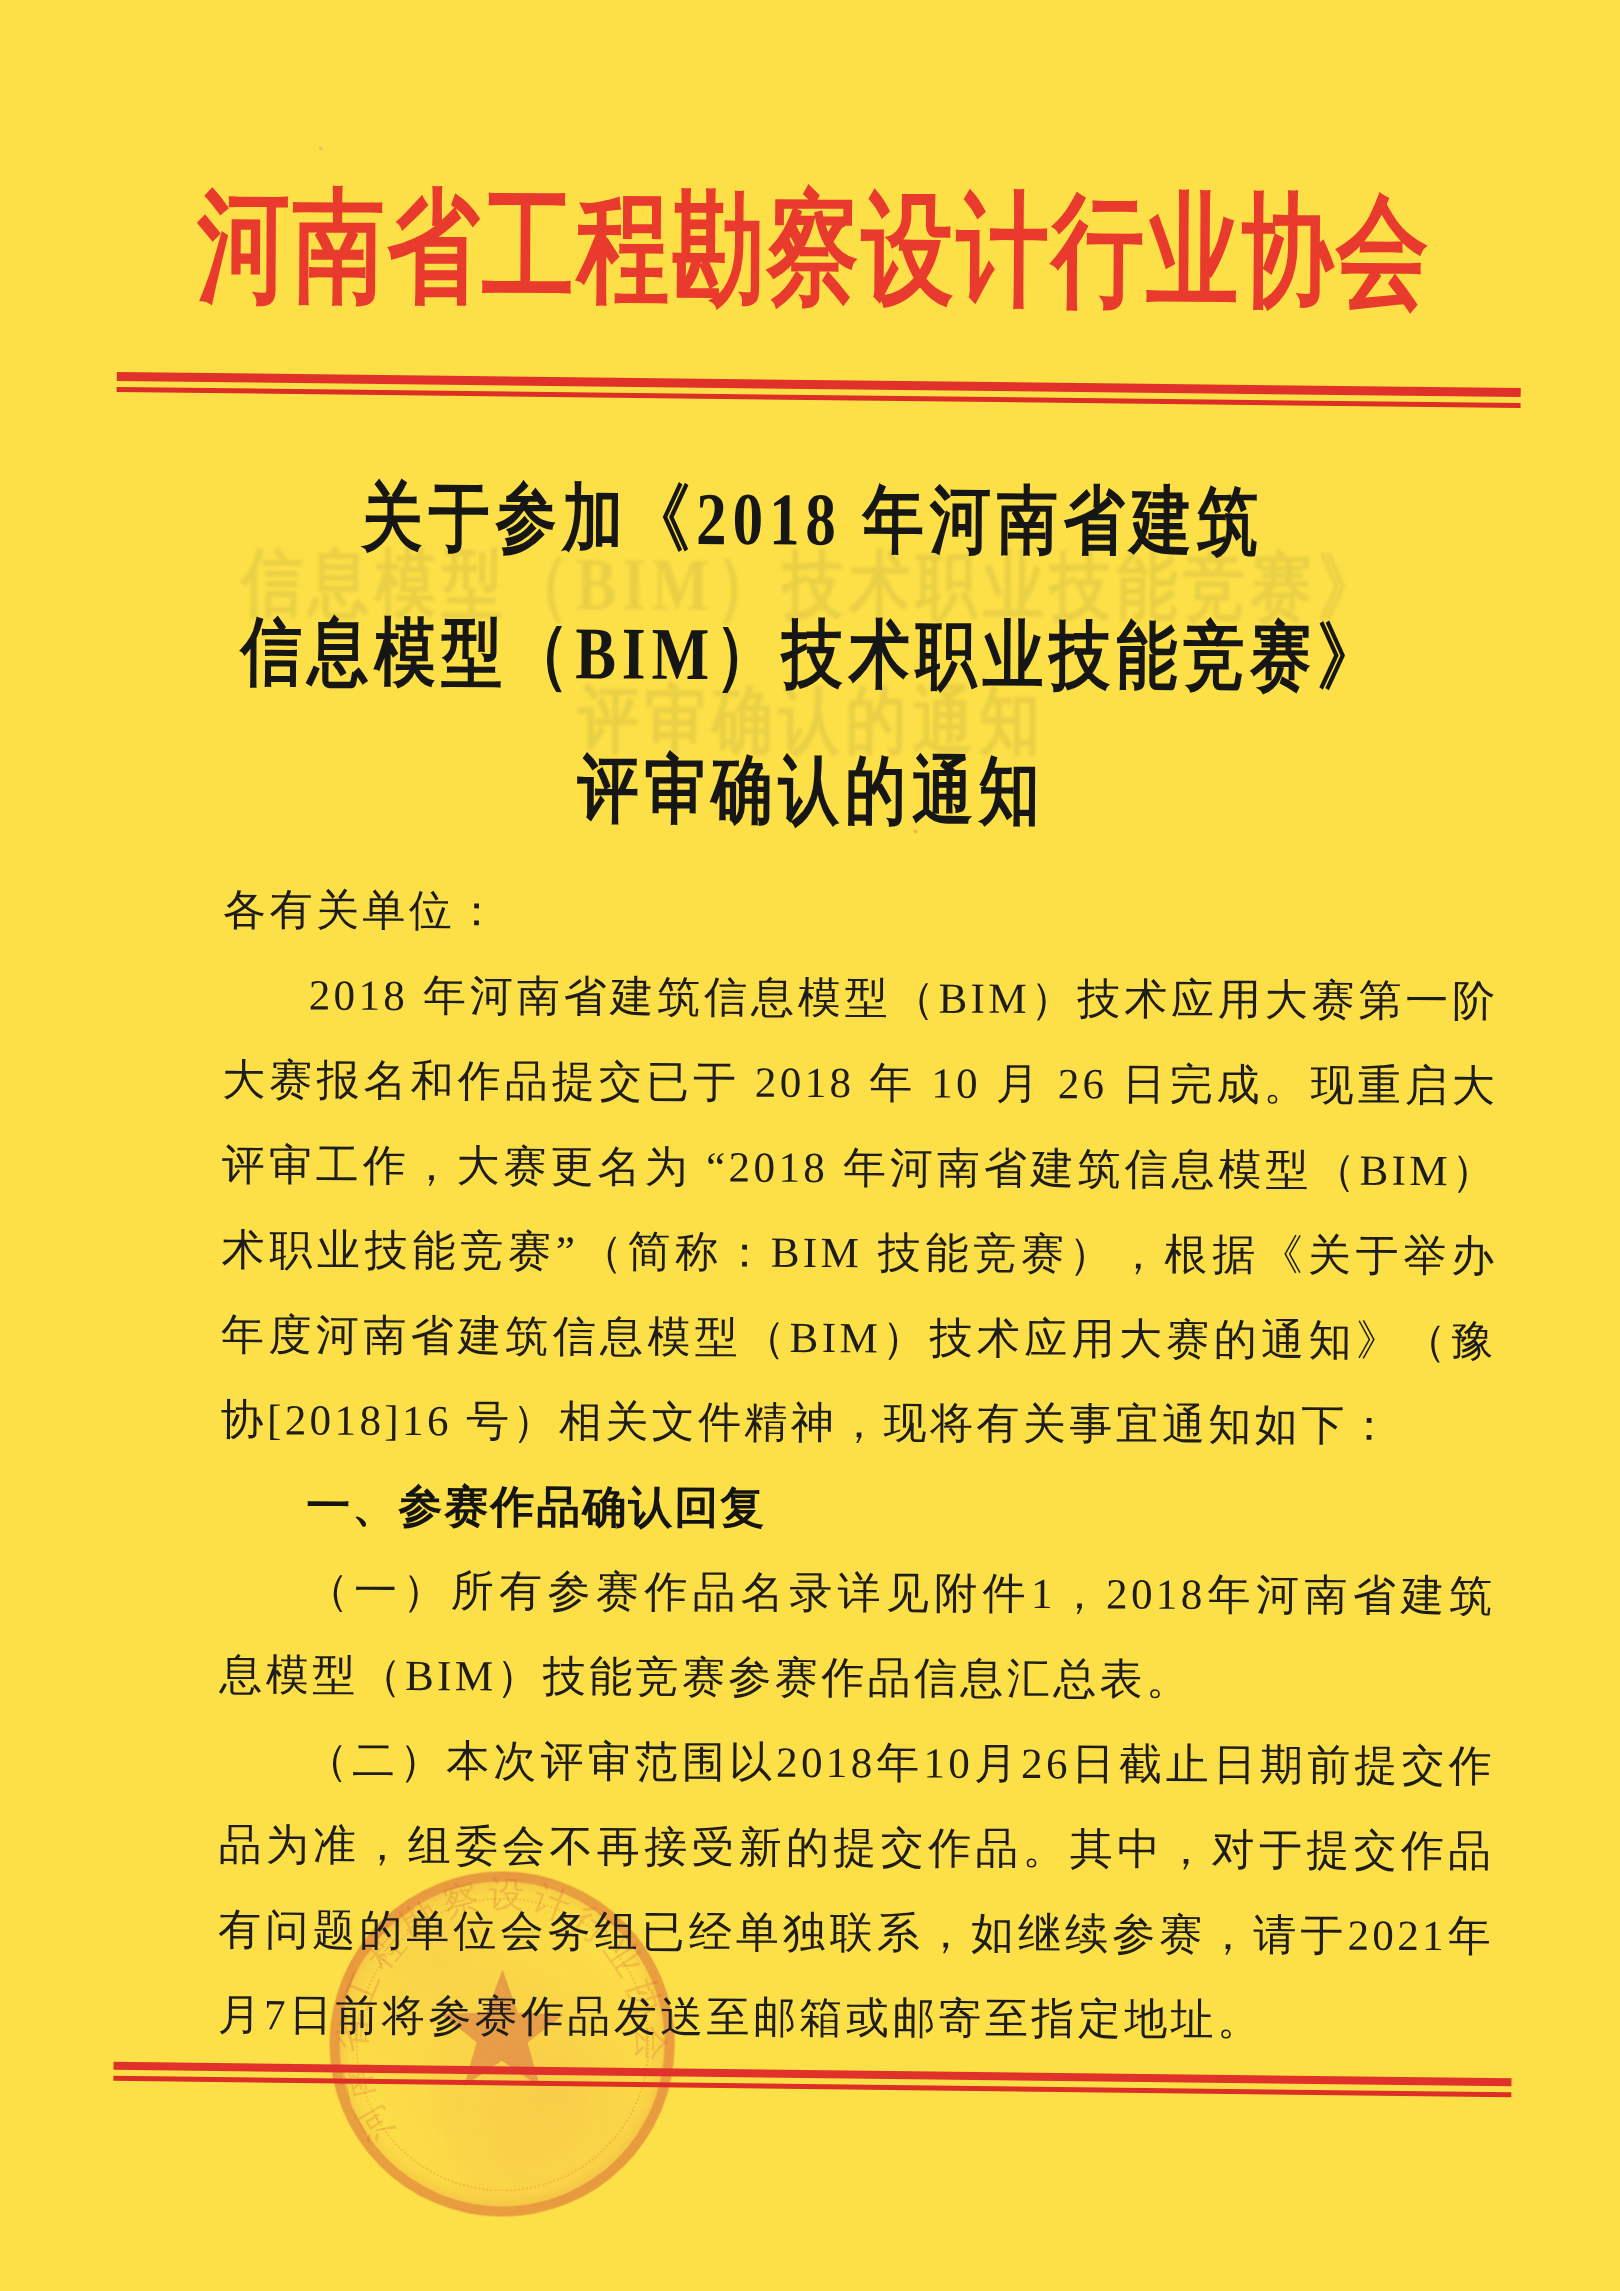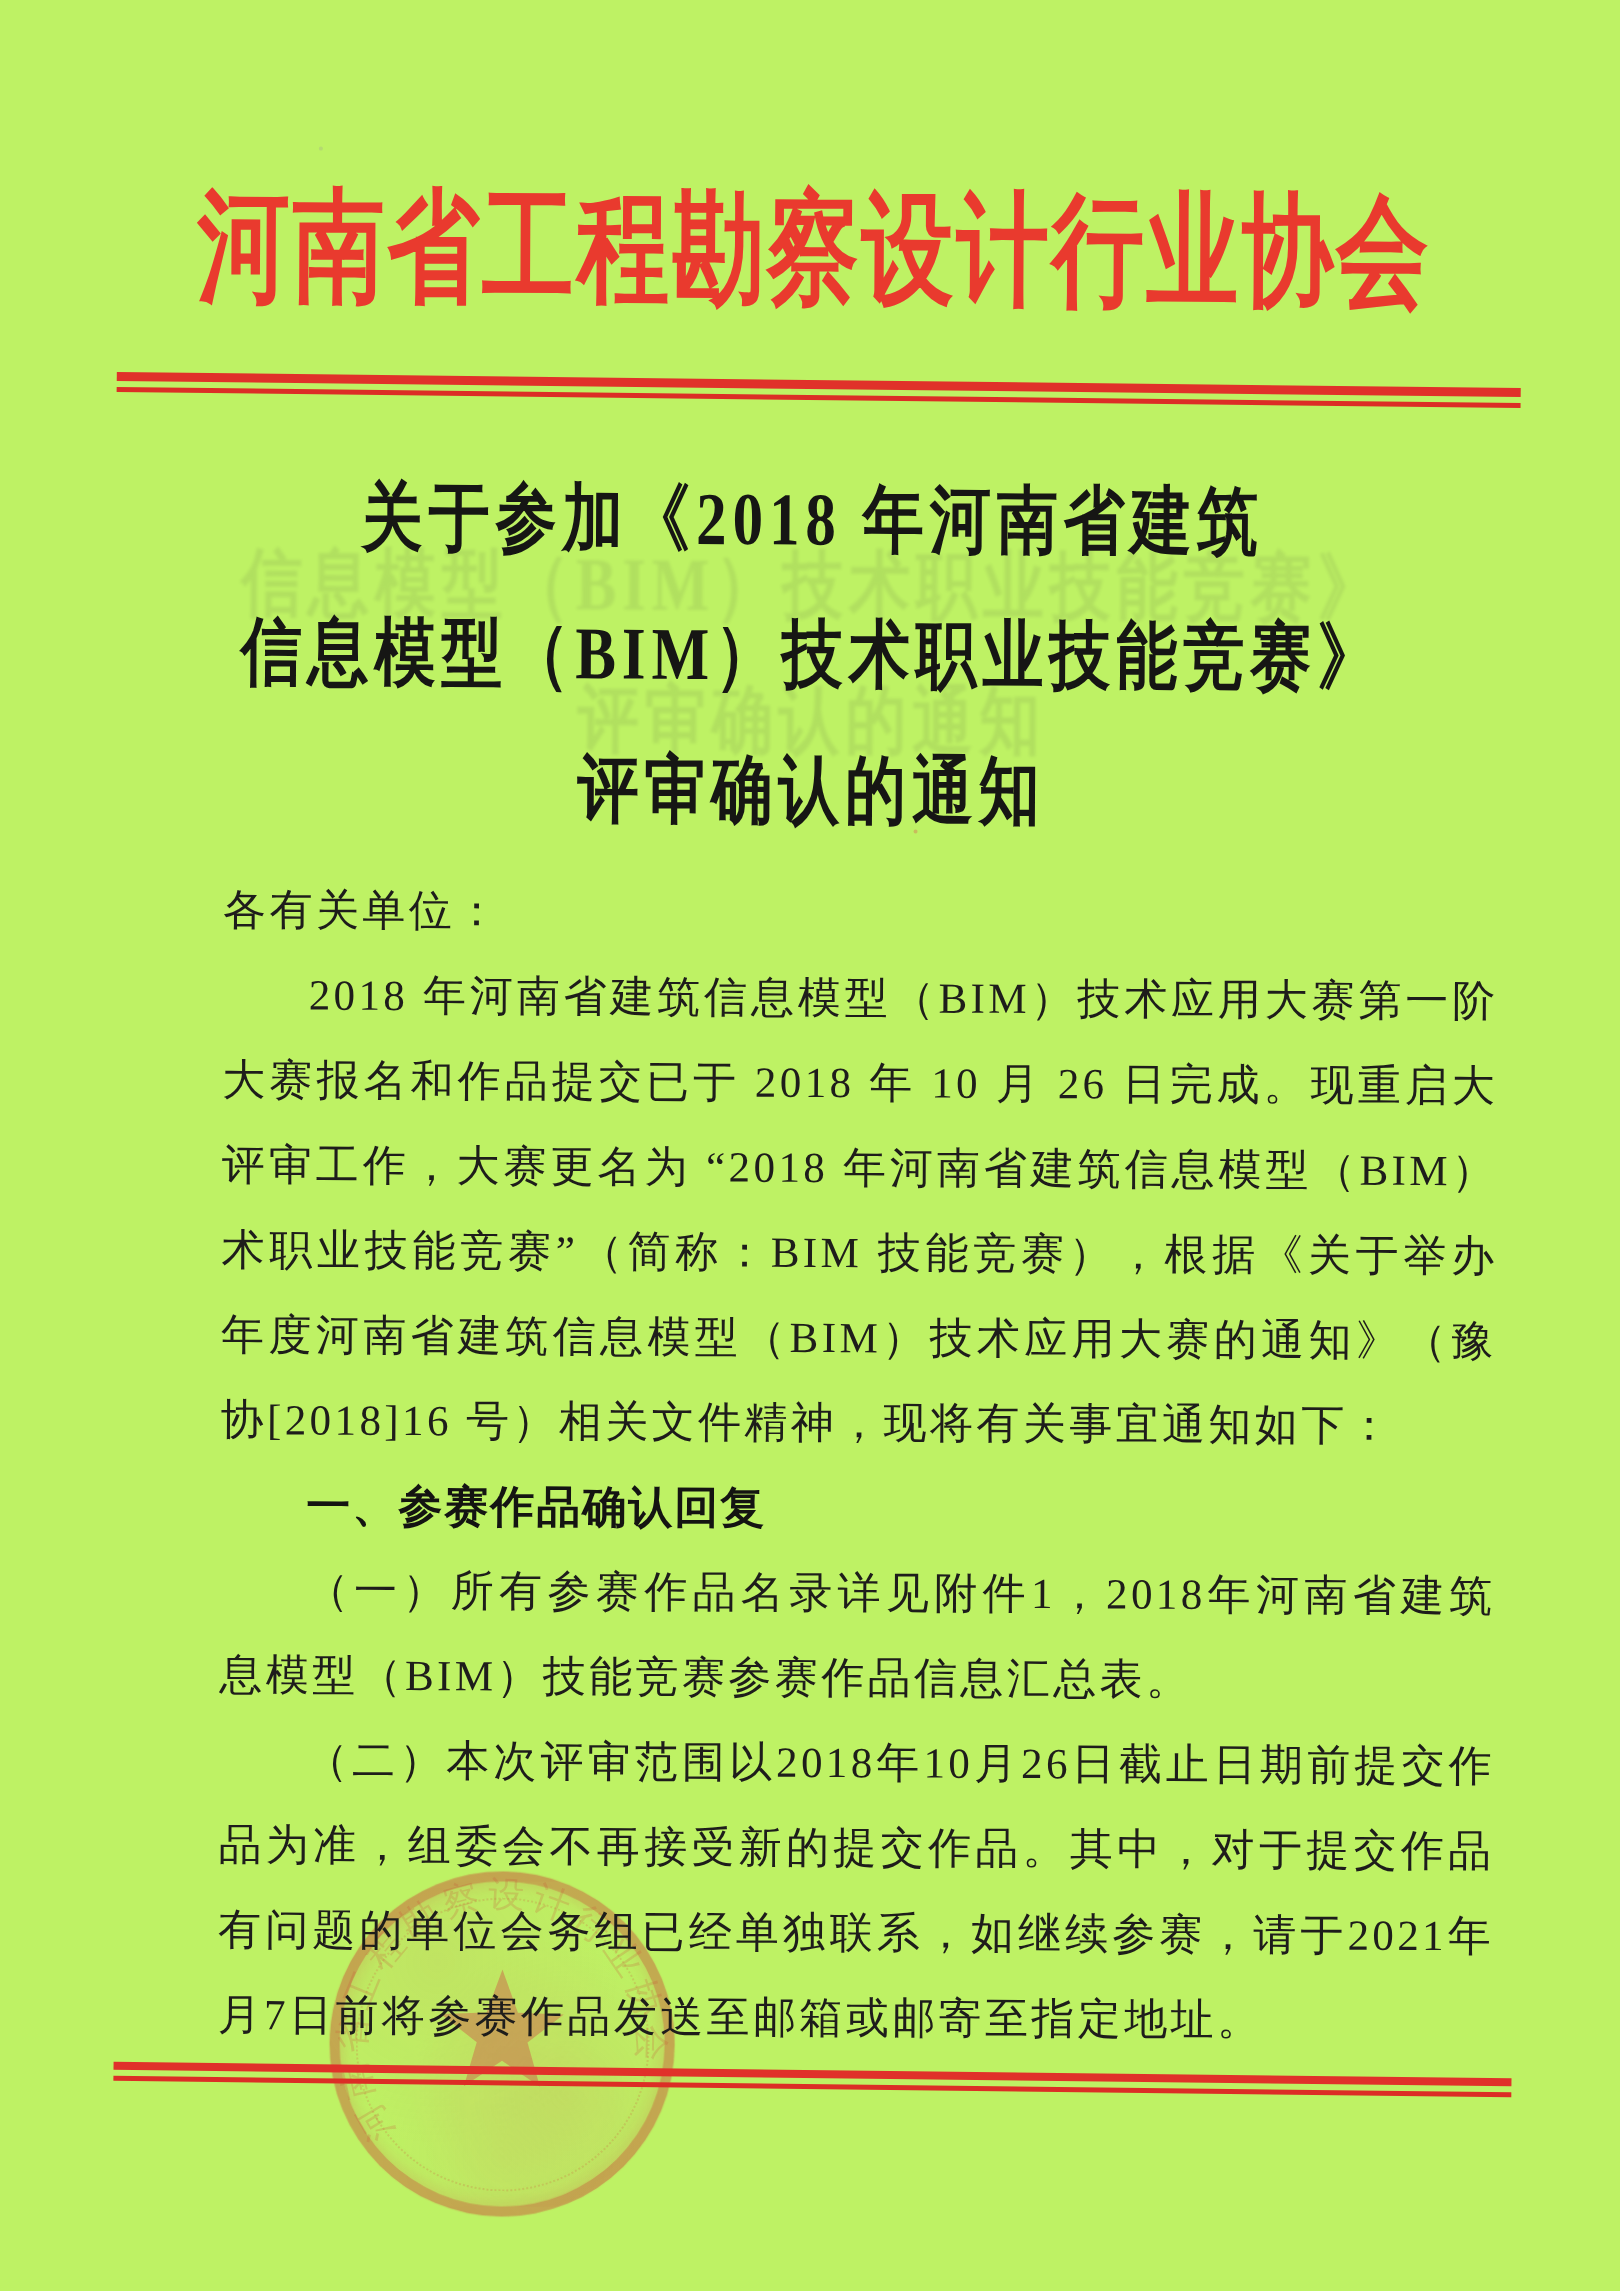--- a/index.html
+++ b/index.html
@@ -1,19 +1,19 @@
 <!DOCTYPE html>
 <html><head>
 <meta charset="utf-8">
 <style>
   html,body{margin:0;padding:0;background:#ffffff;}
   .page{
     position:relative;
     width:1620px;height:2292px;
-    background:#bef264;
+    background:#fde047;
     overflow:hidden;
     font-family:"Liberation Serif", serif;
   }
   .content{
     position:absolute;inset:0;
     transform:rotate(0.28deg);
     transform-origin:50% 50%;
   }
   
   .letterhead{

